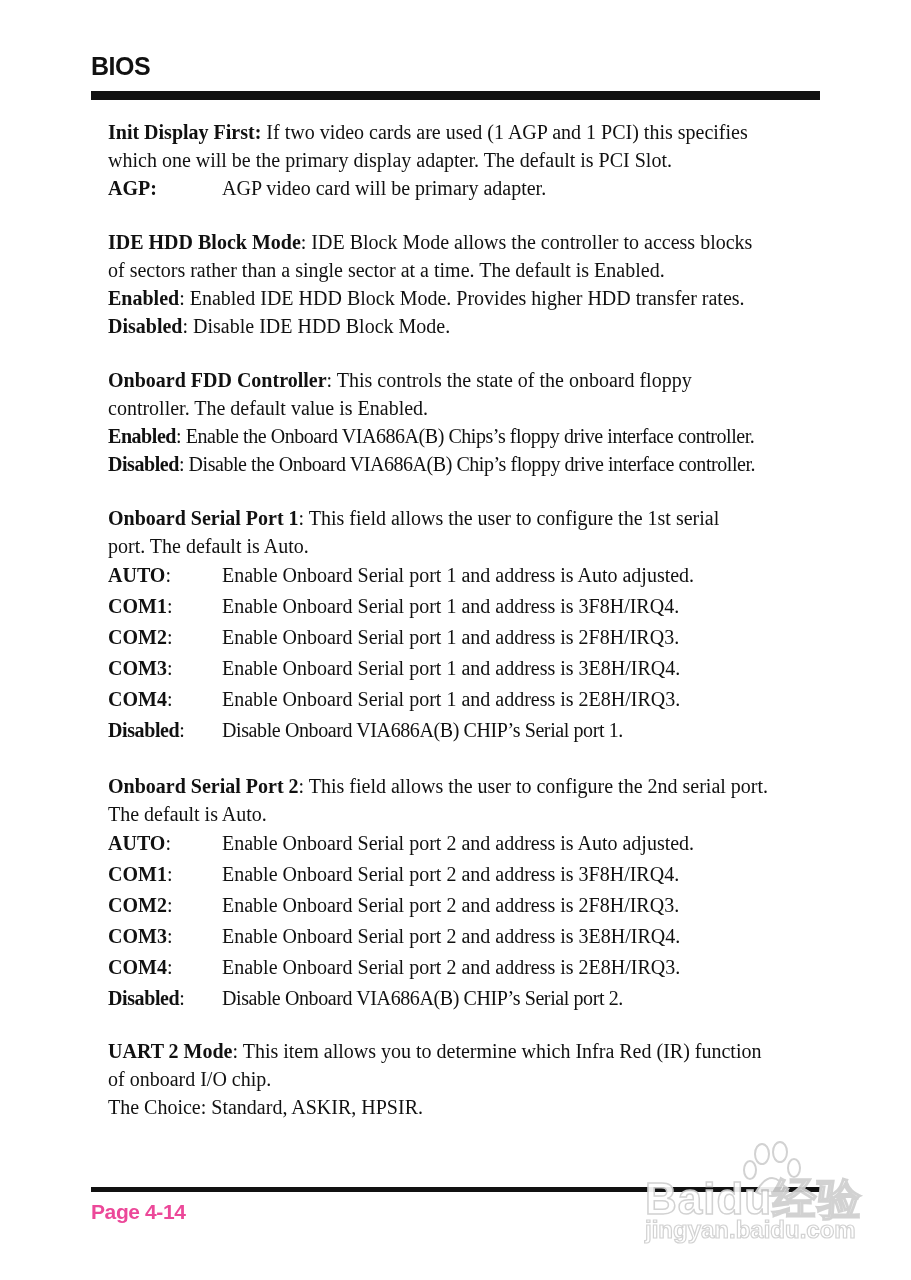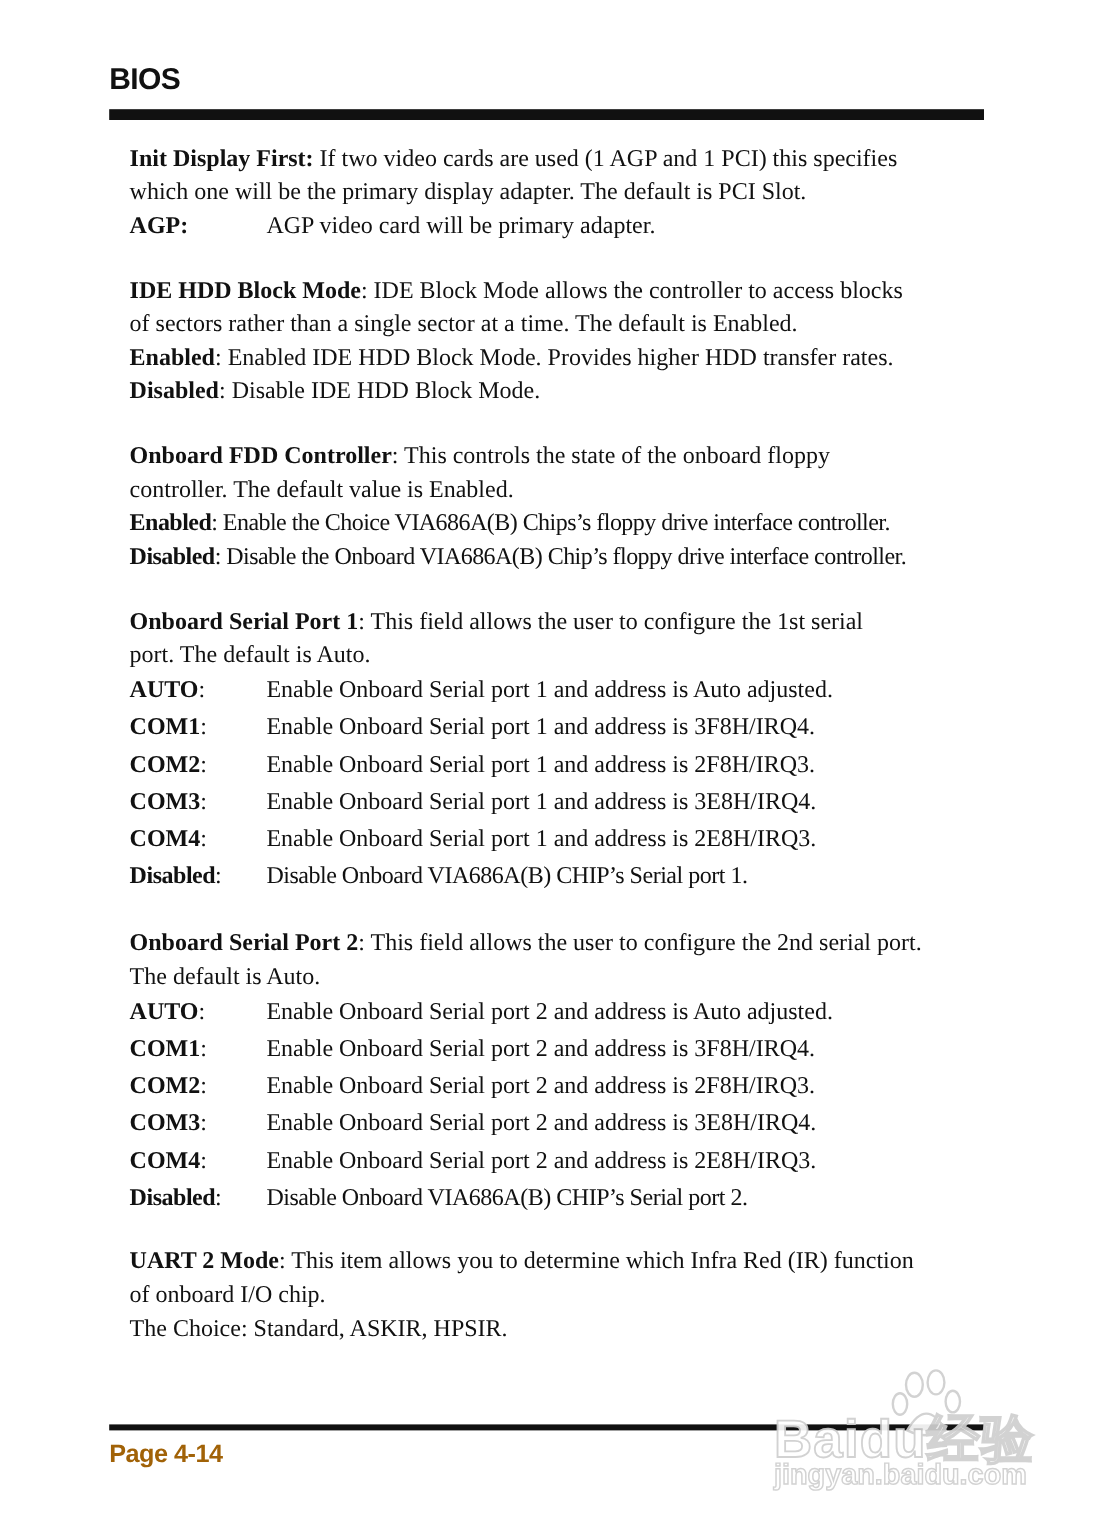--- a/index.html
+++ b/index.html
@@ -15,21 +15,21 @@
     font-family: "Liberation Serif", serif; font-size: 20px; color: #111;
   }
   .para { margin: 0; line-height: 28px; }
   .section { margin-bottom: 23px; }
   .opt { display: flex; line-height: 31px; gap: 16px; }
   .opt .k { width: 98px; flex: none; }
   .b { font-weight: bold; }
   .bottom-rule { position: absolute; left: 91px; top: 1187px; width: 729px; height: 5px; background: #111; }
   .footer-page {
     position: absolute; left: 91px; top: 1200px;
-    font-family: "Liberation Sans", sans-serif; font-weight: bold; font-size: 21px; color: #a16207;
+    font-family: "Liberation Sans", sans-serif; font-weight: bold; font-size: 21px; color: #ec4899;
     letter-spacing: -0.4px;
   }
   .watermark {
     position: absolute; left: 645px; top: 1140px; width: 230px; height: 110px;
     color: #ffffff; opacity: 0.92;
   }
   .wm-paw { position: absolute; left: 95px; top: 0; width: 70px; height: 60px; }
   .wm-brand {
     position: absolute; left: 0; top: 30px; font-family: "Liberation Sans", sans-serif; font-weight: bold;
     font-size: 44px; color: #fff; -webkit-text-stroke: 1.5px #cfcfcf; letter-spacing: 1px;
@@ -70,21 +70,21 @@
       <span class="b">Disabled</span><span>: </span><span>Disable IDE HDD Block Mode.</span>
     </p>
   </div>
 
   <div class="section" style="margin-top:26px;">
     <p class="para">
       <span class="b">Onboard FDD Controller</span><span>: This controls the state of the onboard floppy</span><br>
       <span>controller. The default value is Enabled.</span>
     </p>
     <p class="para" style="letter-spacing:-0.45px;">
-      <span class="b">Enabled</span><span>: </span><span>Enable the Choice VIA686A(B) Chips’s floppy drive interface controller.</span>
+      <span class="b">Enabled</span><span>: </span><span>Enable the Onboard VIA686A(B) Chips’s floppy drive interface controller.</span>
     </p>
     <p class="para" style="letter-spacing:-0.45px;">
       <span class="b">Disabled</span><span>: </span><span>Disable the Onboard VIA686A(B) Chip’s floppy drive interface controller.</span>
     </p>
   </div>
 
   <div class="section" style="margin-top:26px;">
     <p class="para">
       <span class="b">Onboard Serial Port 1</span><span>: This field allows the user to configure the 1st serial</span><br>
       <span>port. The default is Auto.</span>

